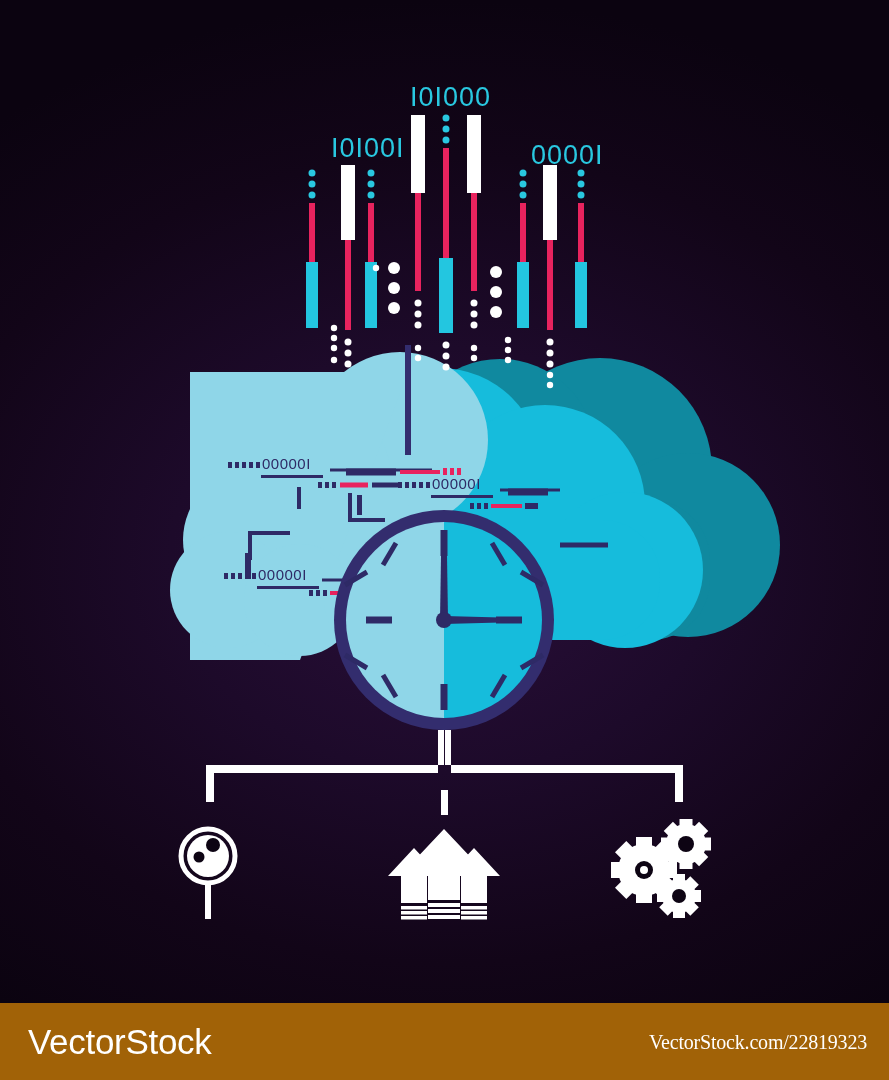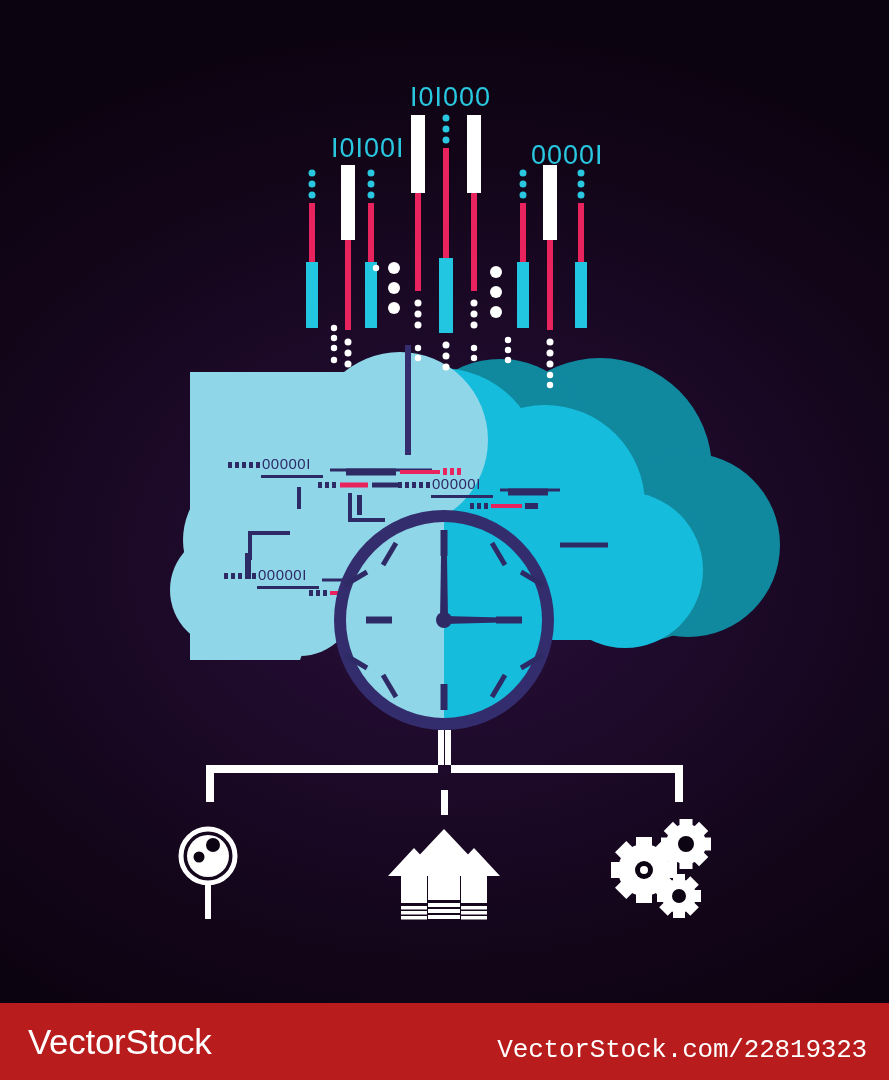--- a/index.html
+++ b/index.html
@@ -28,46 +28,45 @@
   }
   #artsvg { position:absolute; left:0; top:0; }
 
   
   #watermark {
     position: absolute;
     left: 0;
     top: 1003px;
     width: 889px;
     height: 77px;
-    background: #b91c1c;
+    background: #a16207;
   }
   #wm-logo {
     position: absolute;
     left: 28px;
     top: 50%;
     transform: translateY(-50%);
     color: #ffffff;
     font-size: 35px;
     font-weight: 400;
     letter-spacing: -0.3px;
     white-space: nowrap;
     font-family: "Liberation Sans", sans-serif;
   }
   #wm-url {
     position: absolute;
     right: 22px;
     top: 50%;
     transform: translateY(-50%);
     color: #ffffff;
-    font-size: 26px;
+    font-size: 20px;
     font-weight: 400;
     letter-spacing: -0.2px;
     white-space: nowrap;
-    font-family: Liberation Mono, monospace;
-    margin-top: 8px;
+    font-family: Liberation Serif, serif;
   }
 
   
   .bin-label {
     position: absolute;
     color: #29c8e0;
     font-size: 27px;
     letter-spacing: 1px;
     white-space: nowrap;
     font-family: "Liberation Sans", sans-serif;

